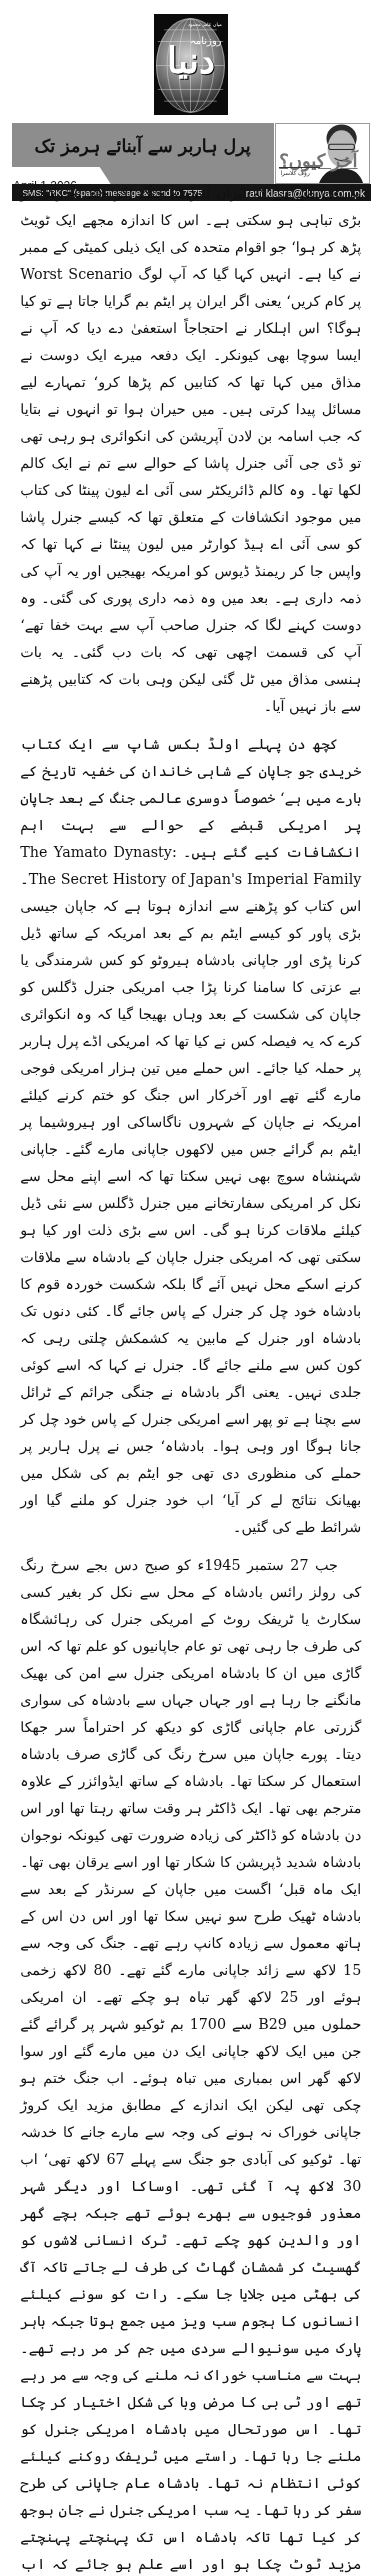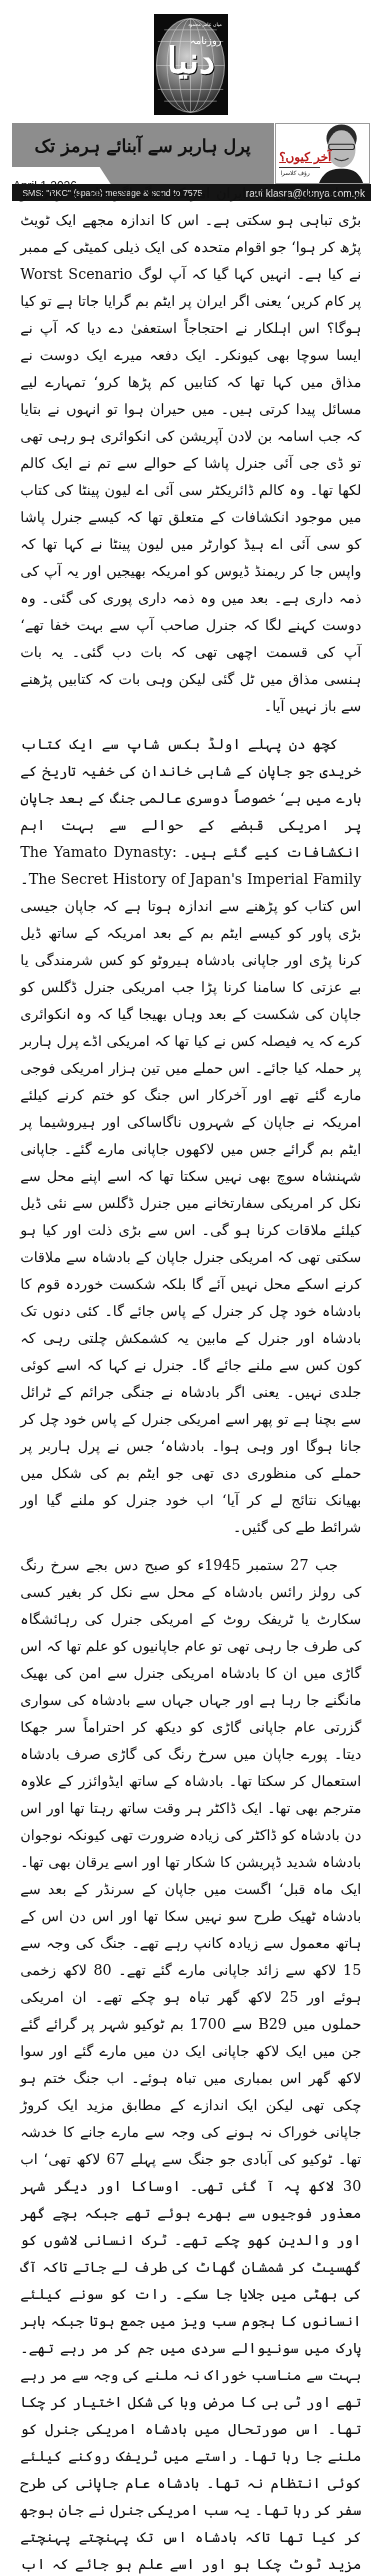--- a/index.html
+++ b/index.html
@@ -18,21 +18,21 @@
   
   .banner { position:absolute; left:11.7px; top:123px; width:359px; height:75px; }
   .title-band { position:absolute; left:0; top:0; width:262px; height:61px; background:#8d8d8d; }
   .title-text { position:absolute; left:0; width:262px; top:13px; text-align:center; direction:rtl; color:#111;
                 font-family:"DejaVu Serif", serif; font-size:17.5px; font-weight:bold; }
   .date-tab { position:absolute; left:0; top:44px; width:99px; height:17px; background:#ffffff;
               clip-path: polygon(0 0, 88px 0, 99px 17px, 0 17px); }
   .date-text { position:absolute; left:1.2px; top:12px; font-family:"Liberation Sans", sans-serif; font-size:12px; color:#111; }
   .photo-box { position:absolute; left:263px; top:0; width:95px; height:61px; background:#ffffff; border:0.6px solid #9a9a9a; box-sizing:border-box; overflow:hidden; }
   .face { position:absolute; right:4.7px; top:-3.5px; width:46px; height:64px; }
-  .column-name { position:absolute; left:3.5px; top:26px; font-family:"DejaVu Serif", serif; font-weight:bold; font-size:12px; direction:rtl; color:#b91c1c;text-decoration:underline; }
+  .column-name { position:absolute; left:3.5px; top:26px; font-family:"DejaVu Serif", serif; font-weight:bold; font-size:18px; direction:rtl; color:#737373;text-decoration:underline; }
   .column-underline { position:absolute; left:3.5px; top:43px; width:41px; border-top:0.6px solid #333; }
   .author-name { position:absolute; left:4.7px; top:46px; font-size:5.8px; direction:rtl; color:#222; }
   .sms-bar { position:absolute; left:0; top:61px; width:359px; height:17px; background:#151515; }
   .sms-text { position:absolute; left:10.5px; top:3.5px; color:#e6e6e6; font-family:"Liberation Sans", sans-serif; font-size:8.8px; }
   .email-text { position:absolute; right:5.8px; top:3.5px; color:#e6e6e6; font-family:"Liberation Sans", sans-serif; font-size:10px; }
 
   
   .article { position:absolute; left:9.3px; top:169px; width:363px; direction:rtl; text-align:justify;
              font-family:"DejaVu Serif", serif; font-size:14.3px; line-height:27px; color:#111; }
   .article p { margin:11px; text-align-last:right; }

